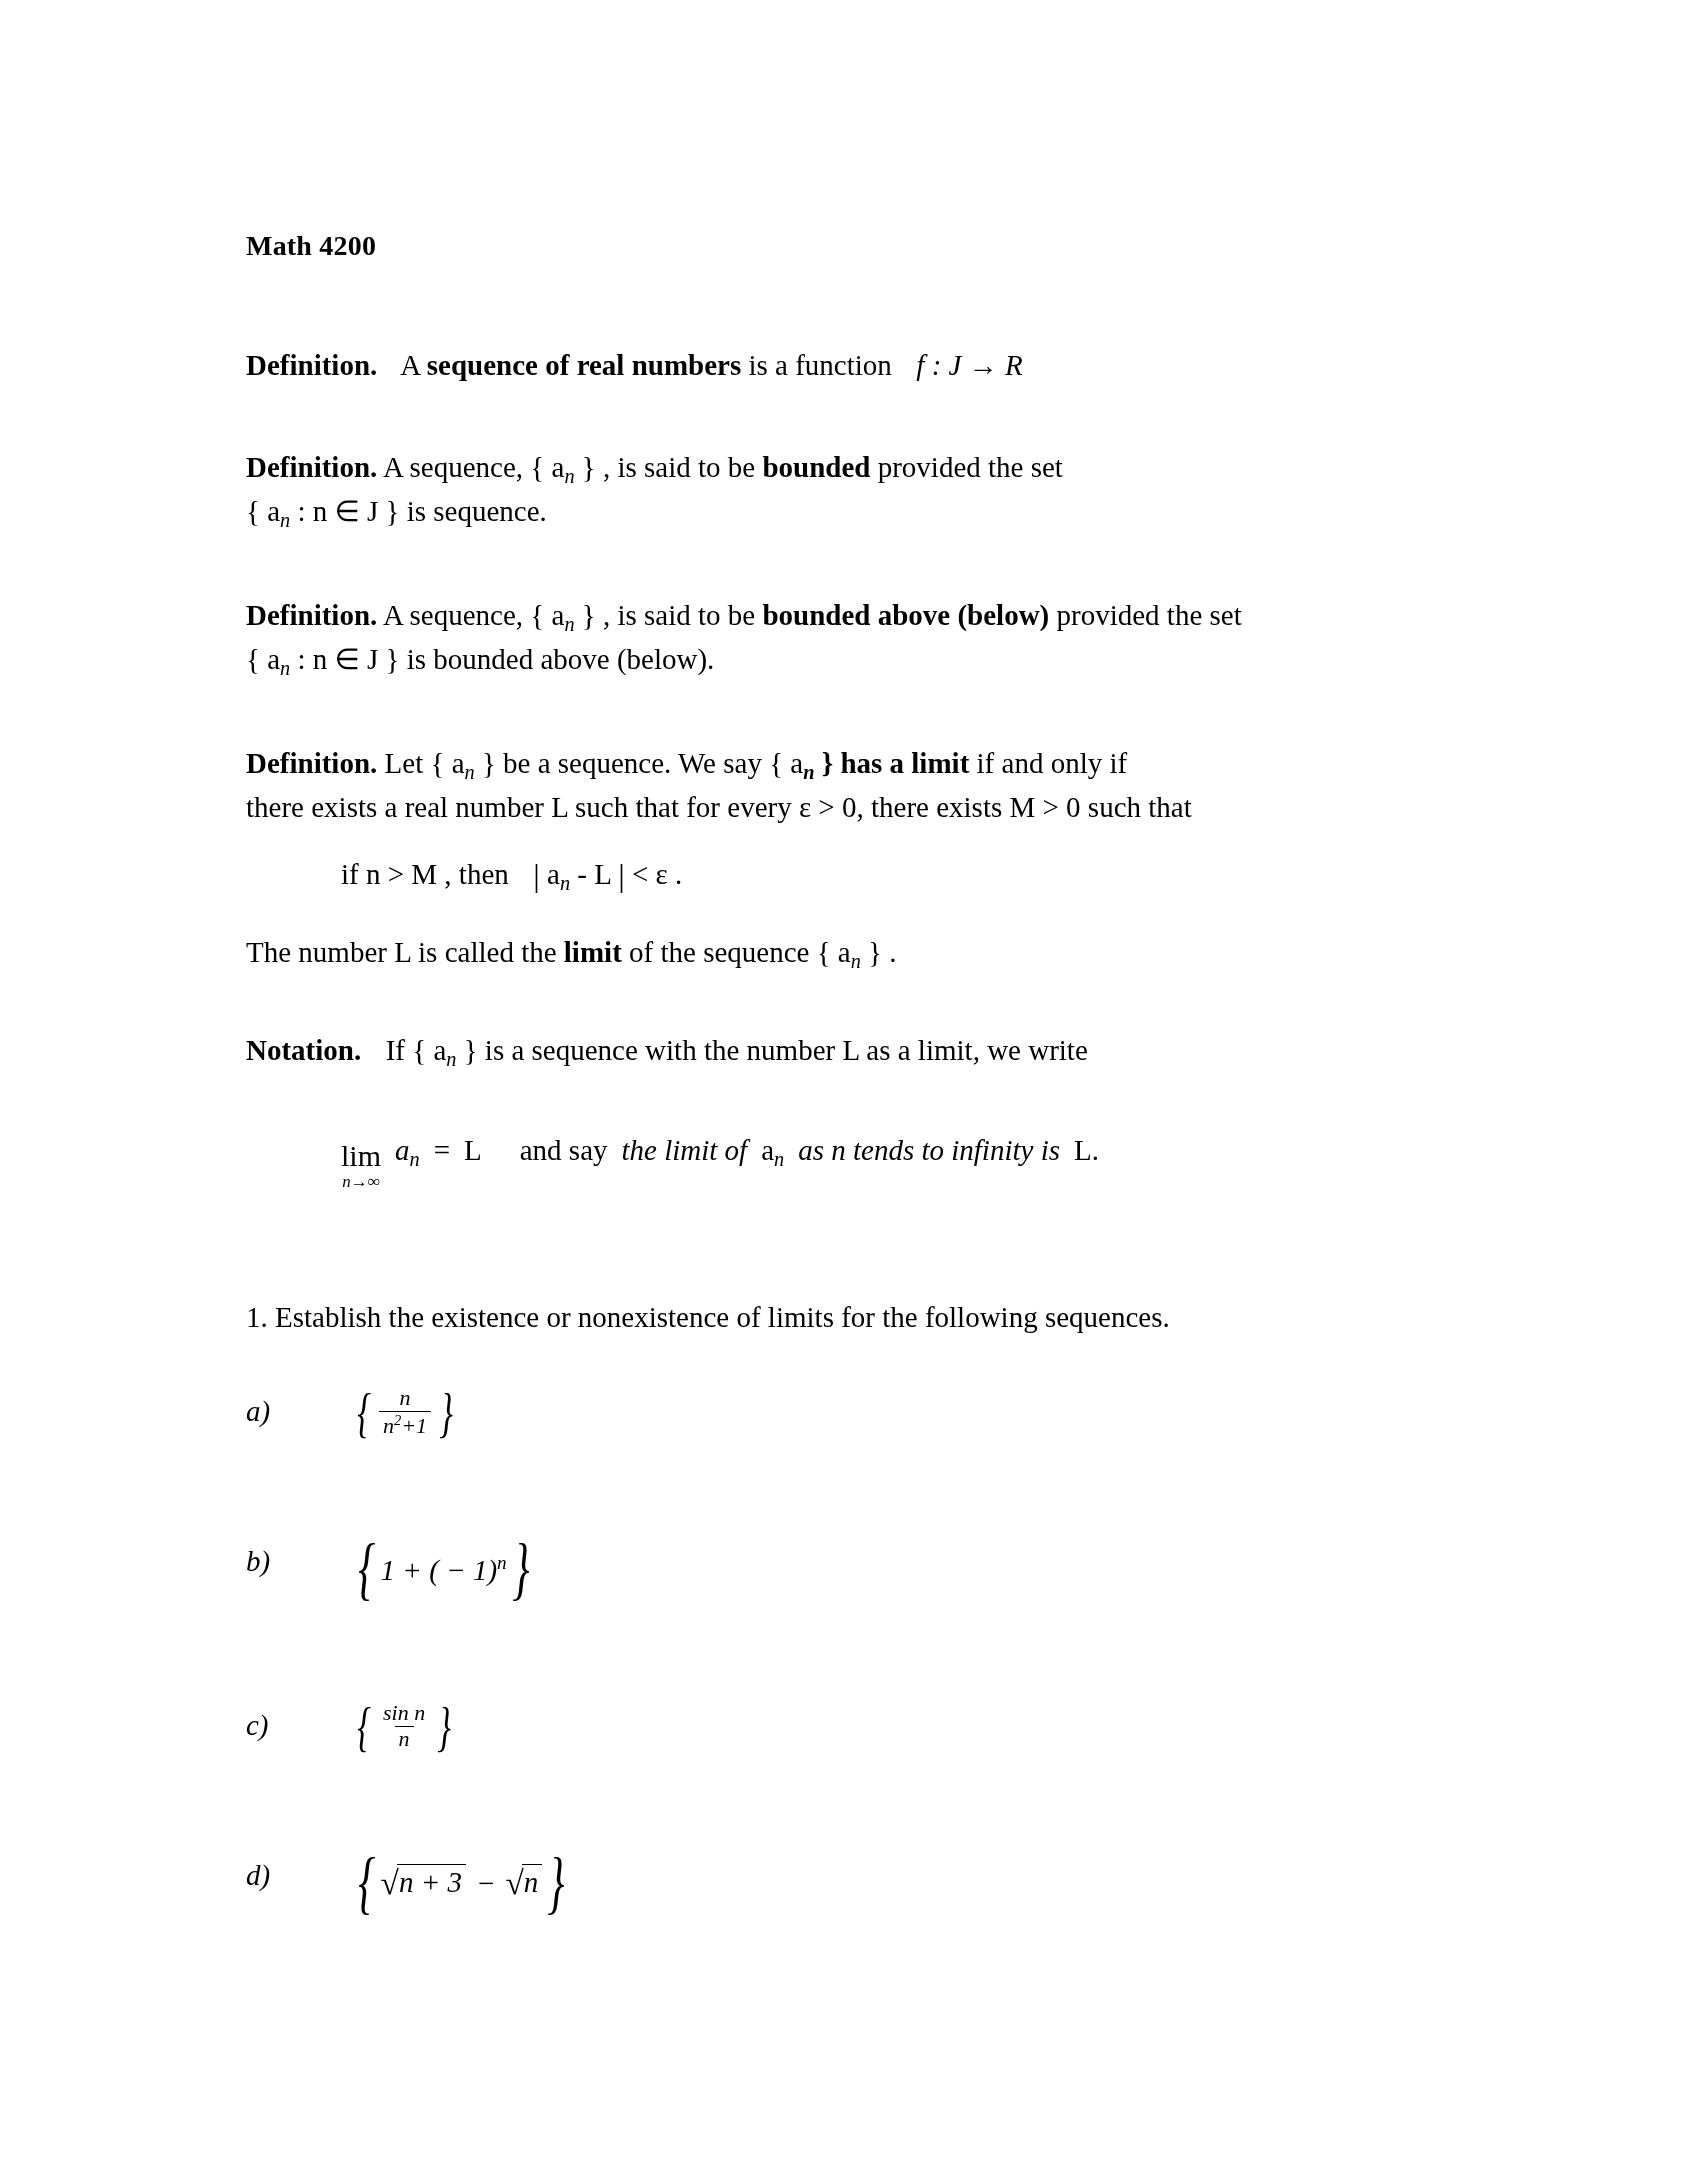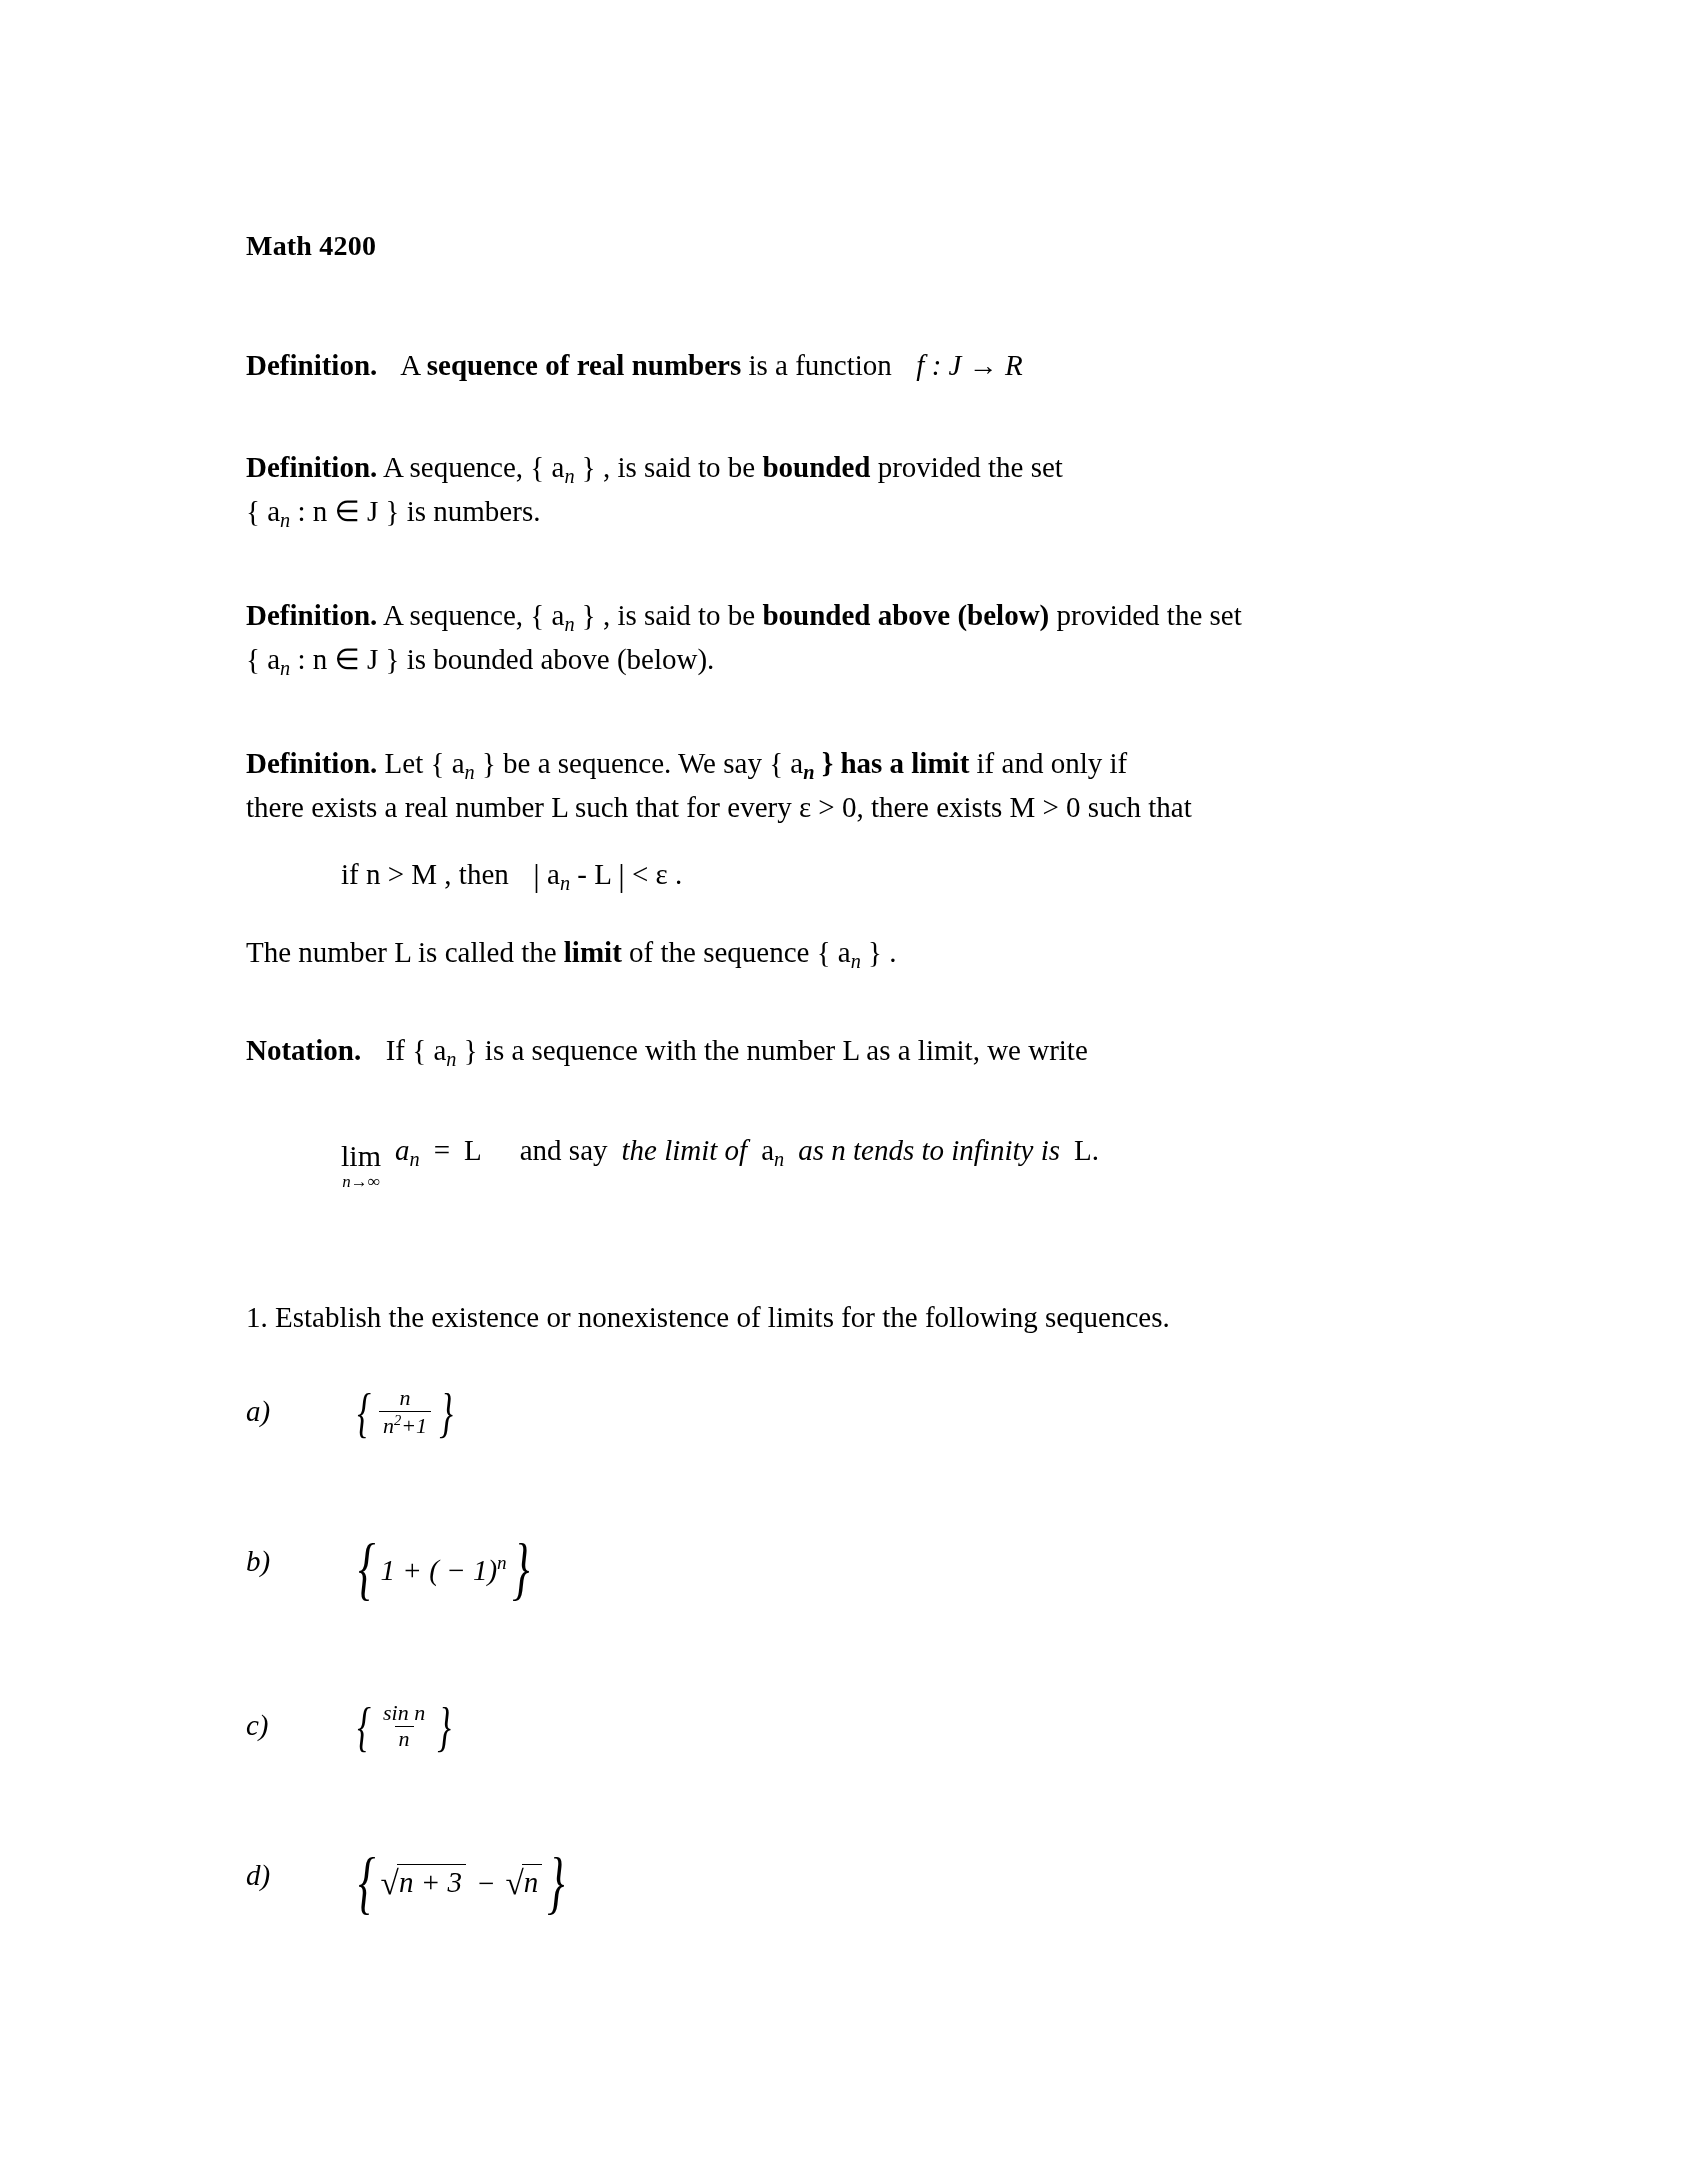--- a/index.html
+++ b/index.html
@@ -161,21 +161,21 @@
     </div>
 
     <div class="block">
       <div>
         <span class="b">Definition.</span>
         <span>A sequence,  { a</span><span class="sub">n</span><span> } ,  is said to be</span>
         <span class="b">bounded</span>
         <span>provided the set</span>
       </div>
       <div>
-        <span>{ a</span><span class="sub">n</span><span> :  n  ∈  J  }   is numbers.</span>
+        <span>{ a</span><span class="sub">n</span><span> :  n  ∈  J  }   is sequence.</span>
       </div>
     </div>
 
     <div class="block">
       <div>
         <span class="b">Definition.</span>
         <span>A sequence,  { a</span><span class="sub">n</span><span> } ,  is said to be</span>
         <span class="b">bounded above (below)</span>
         <span>provided the set</span>
       </div>

